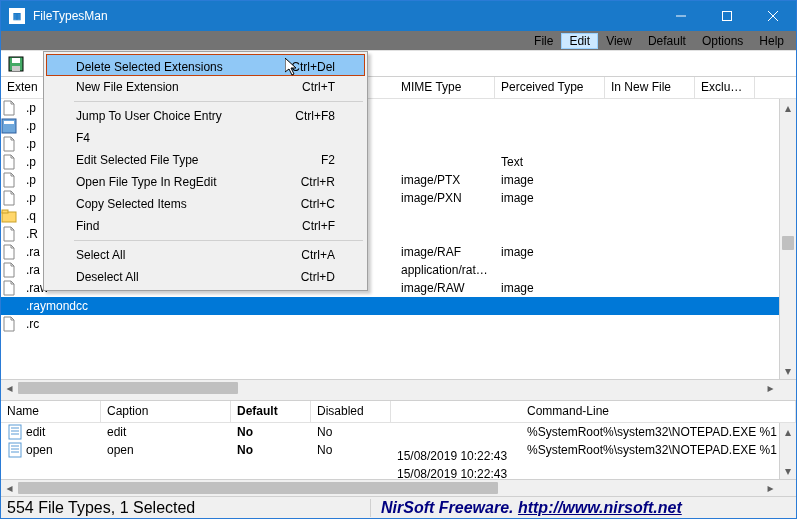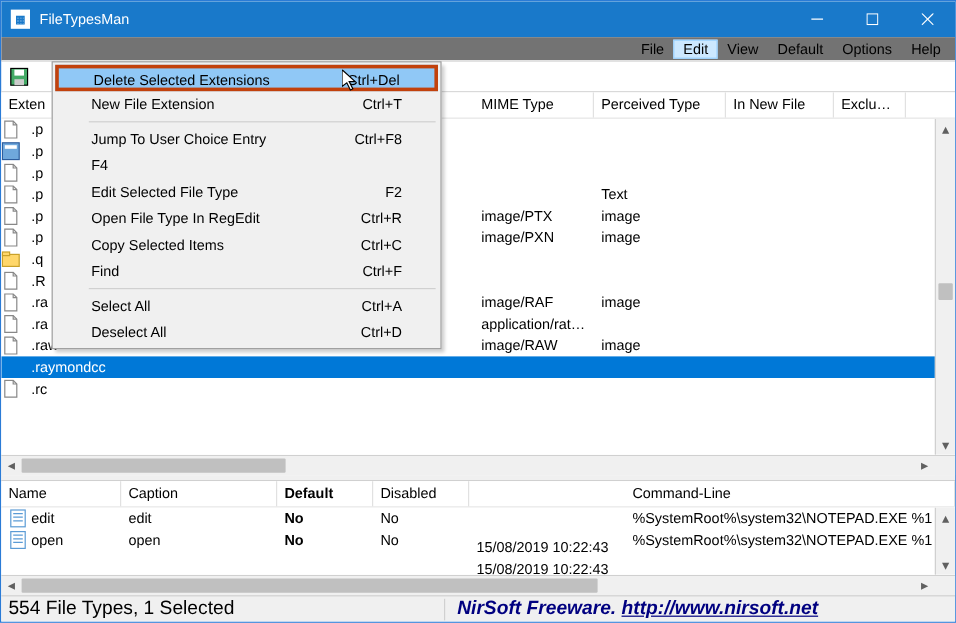--- a/index.html
+++ b/index.html
@@ -164,21 +164,21 @@
     z-index: 100;
     padding: 2px;
   }
   .dropdown .dd-item {
     height: 22px;
     display:flex; align-items:center;
     padding: 0 30px 0 30px;
   }
   .dropdown .dd-item.highlight {
     background:#90c8f6;
-    border: 3px solid #c2410c;
+    border: 1px solid #c2410c;
     padding: 3px 29px 0 29px;
   }
   .dropdown .dd-label { flex:1; }
   .dropdown .dd-sep {
     height:1px; background:#d0d0d0; margin: 3px 2px 3px 28px;
   }
   .cursor {
     position:absolute;
     z-index:200;
     pointer-events:none;

